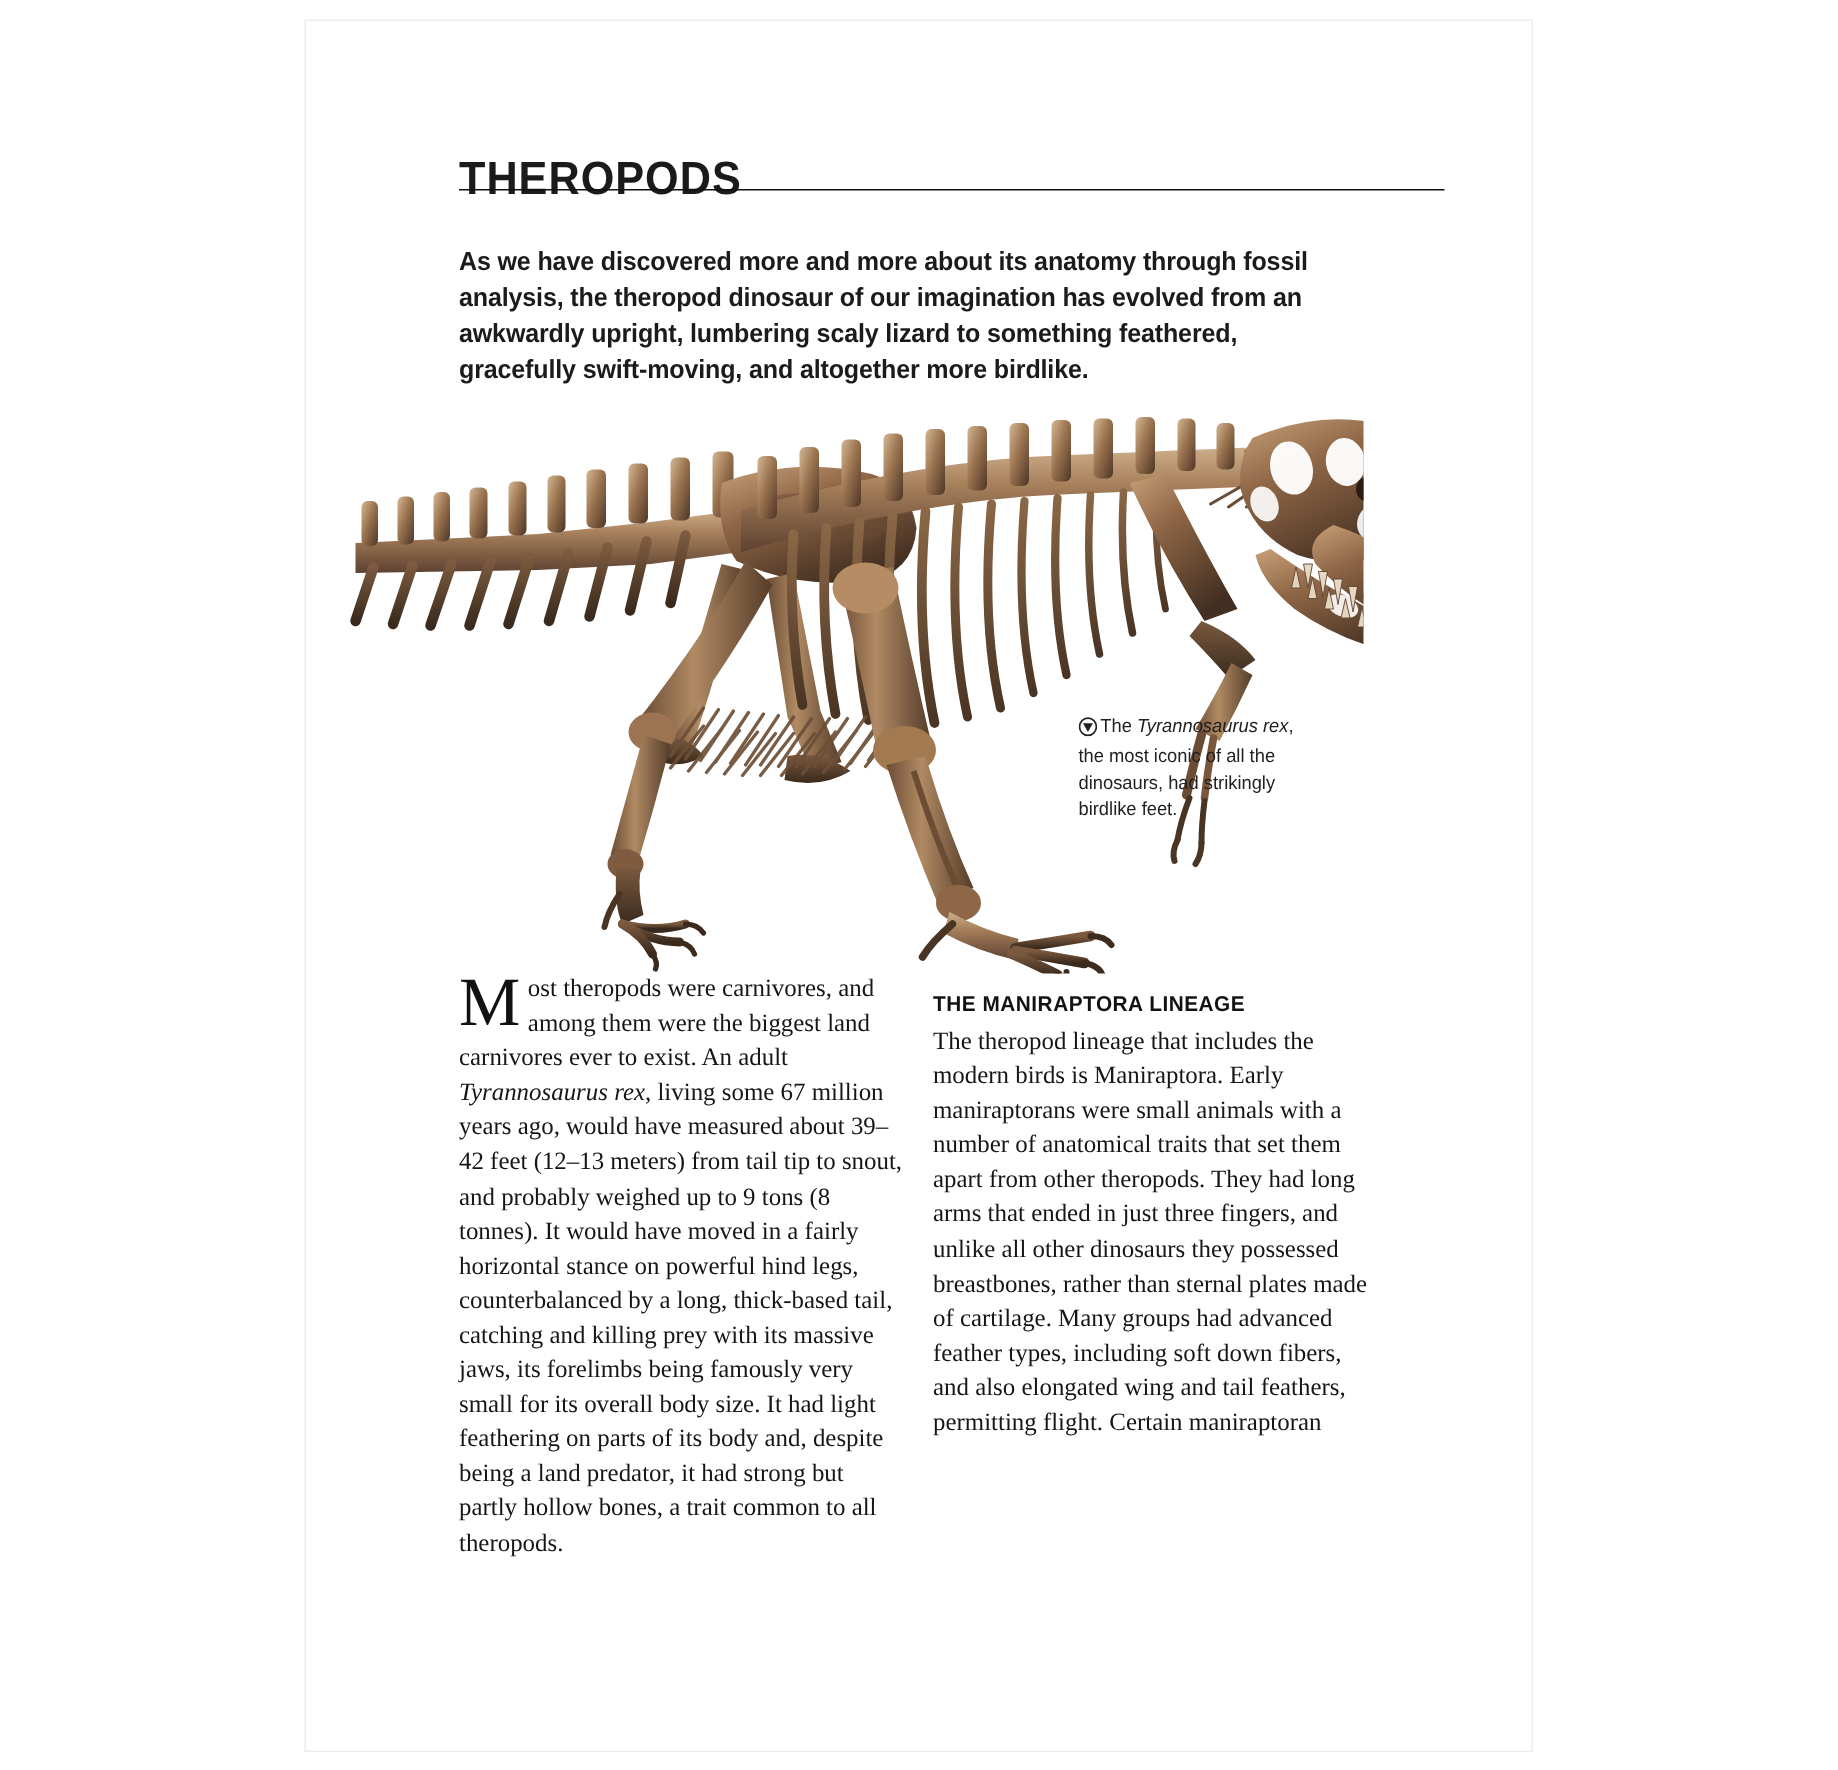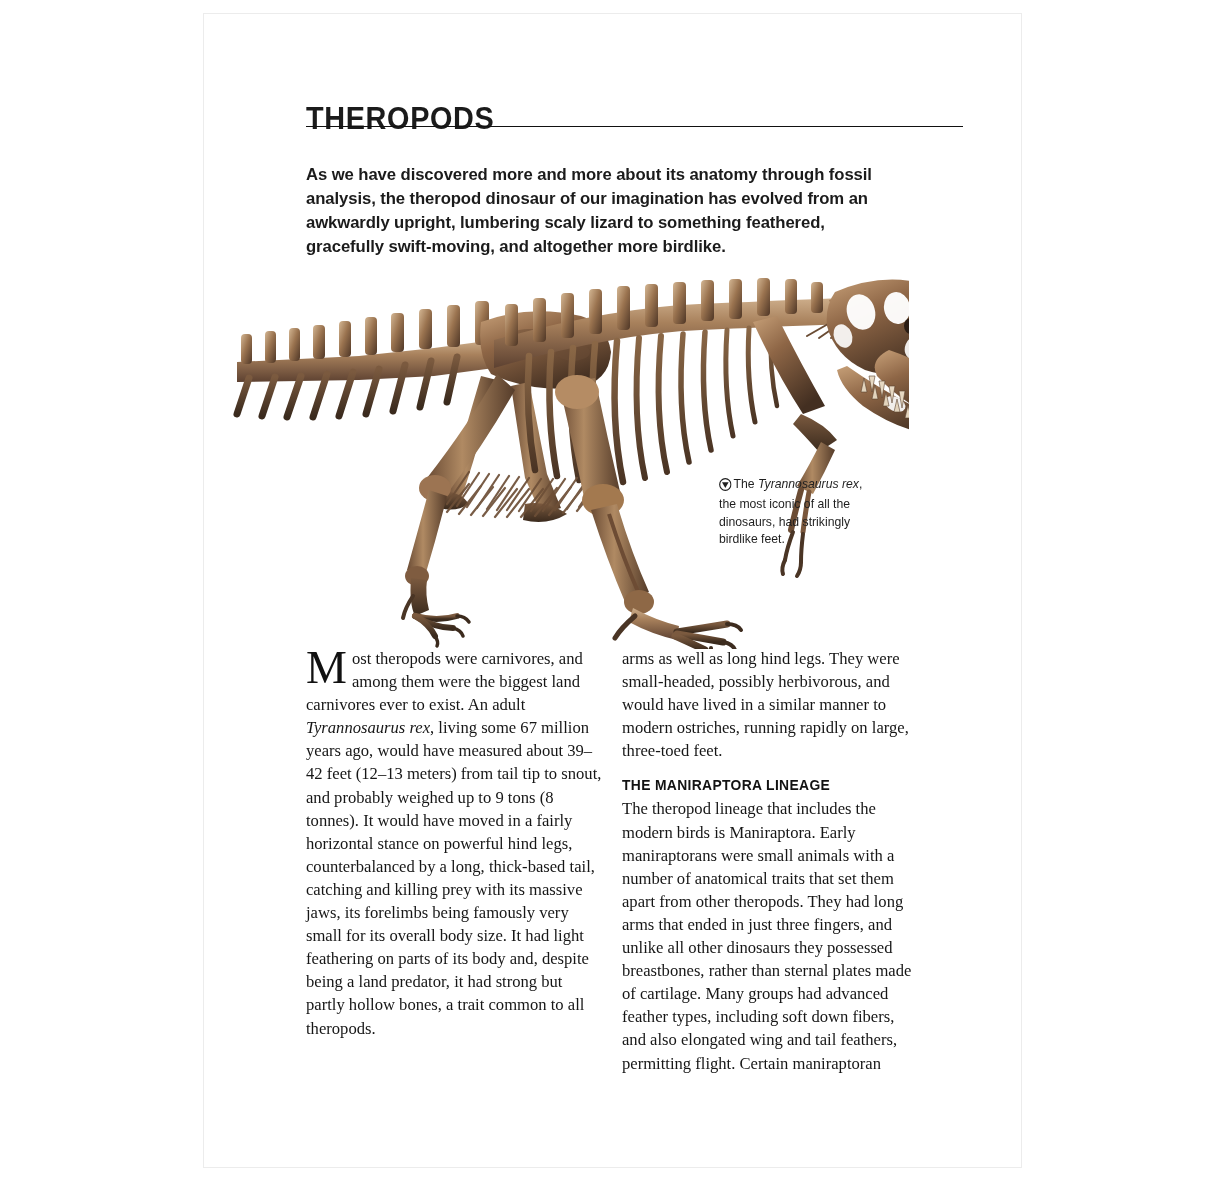--- a/index.html
+++ b/index.html
@@ -437,18 +437,17 @@
         <path d="M3.1 4.2 L9.9 4.2 L6.5 10.0 Z" fill="#1f1f1f"></path>
       </svg>
     </span><span>The </span><span class="caption-italic">Tyrannosaurus rex</span><span>, the most iconic of all the dinosaurs, had strikingly birdlike feet.</span>
   </div>
 
   <div class="body-col" id="body-col-left">
     <p><span class="dropcap">M</span><span>ost theropods were carnivores, and among them were the biggest land carnivores ever to exist. An adult </span><span class="ital">Tyrannosaurus rex</span><span>, living some 67 million years ago, would have measured about 39–42 feet (12–13 meters) from tail tip to snout, and probably weighed up to 9 tons (8 tonnes). It would have moved in a fairly horizontal stance on powerful hind legs, counterbalanced by a long, thick-based tail, catching and killing prey with its massive jaws, its forelimbs being famously very small for its overall body size. It had light feathering on parts of its body and, despite being a land predator, it had strong but partly hollow bones, a trait common to all theropods.</span></p>
   </div>
 
   <div class="body-col" id="body-col-right">
-    <p>arms as well as long hind legs. They were small-headed, possibly herbivorous, and would have lived in a similar manner to modern ostriches, running rapidly on large, three-toed feet.</p>
     <h2 class="subhead para-gap">THE MANIRAPTORA LINEAGE</h2>
     <p>The theropod lineage that includes the modern birds is Maniraptora. Early maniraptorans were small animals with a number of anatomical traits that set them apart from other theropods. They had long arms that ended in just three fingers, and unlike all other dinosaurs they possessed breastbones, rather than sternal plates made of cartilage. Many groups had advanced feather types, including soft down fibers, and also elongated wing and tail feathers, permitting flight. Certain maniraptoran</p>
   </div>
 
 </div>
 
 </body></html>

